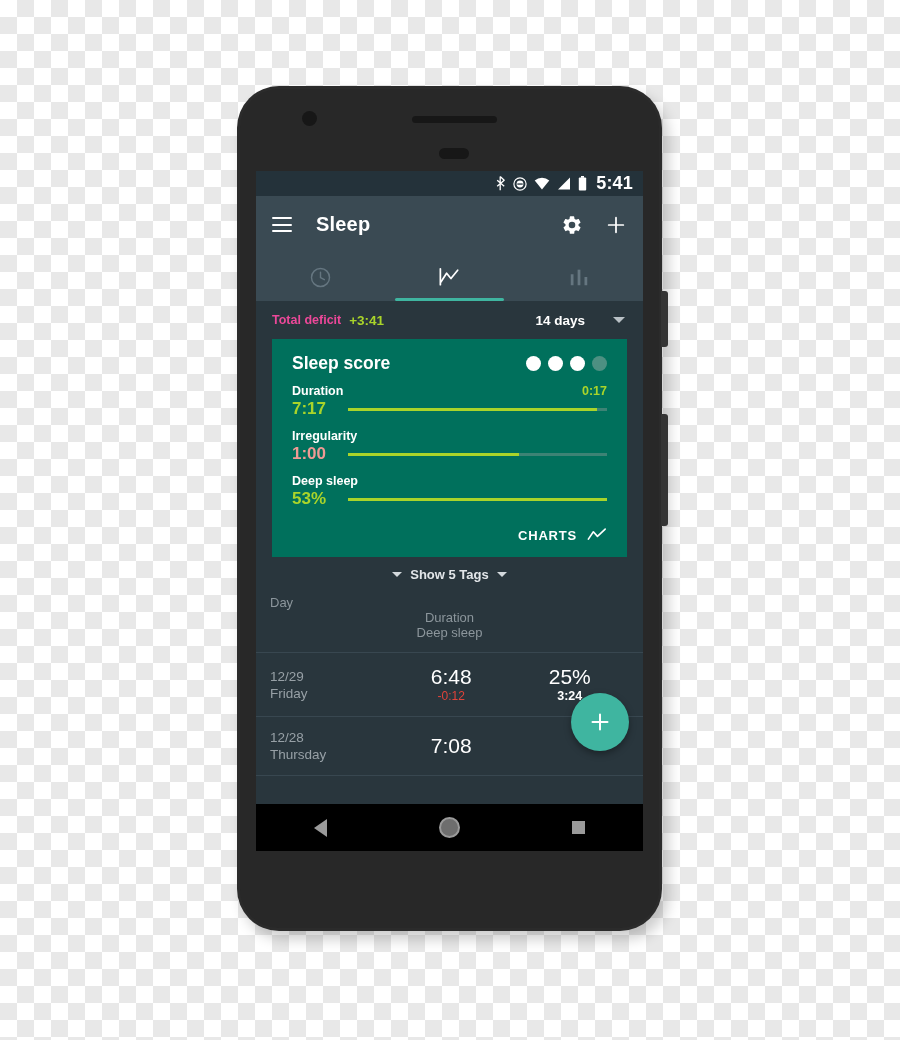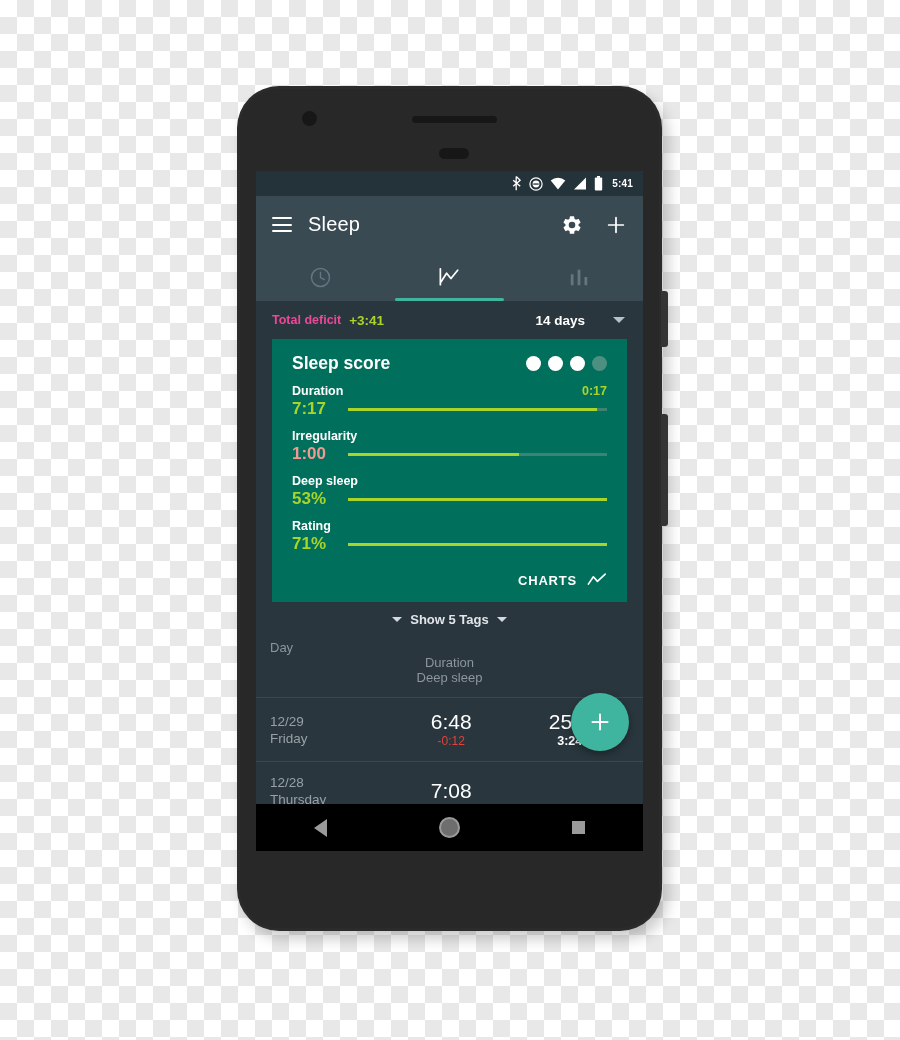--- a/index.html
+++ b/index.html
@@ -79,21 +79,21 @@
     background: #24323a;
     display: flex;
     align-items: center;
     justify-content: flex-end;
     padding-right: 10px;
     gap: 7px;
   }
   #status-bar .sb-icon { display: block; }
   #clock-text {
     color: #ffffff;
-    font-size: 10px;
+    font-size: 18px;
     font-weight: bold;
     letter-spacing: 0.2px;
     margin-left: 2px;
   }
 
   
   #app-bar {
     height: 57px;
     background: #3a4a53;
     display: flex;
@@ -102,23 +102,24 @@
   }
   #hamburger-icon {
     width: 20px; height: 15px;
     display: flex; flex-direction: column; justify-content: space-between;
     cursor: pointer;
   }
   #hamburger-icon i { display:block; height: 2px; background: #ffffff; border-radius: 1px; }
   #app-title {
     color: #ffffff;
     font-size: 20px;
-    margin-left: 16px;
+    margin-left: 24px;
     flex: 1;
     letter-spacing: 0.2px;
+    font-weight: bold;
   }
   .appbar-action { cursor: pointer; margin-left: 22px; display:flex; align-items:center; }
 
   
   #tab-bar {
     height: 48px;
     background: #3a4a53;
     display: flex;
   }
   .tab {
@@ -435,32 +436,20 @@
             <span class="metric-extra"></span>
           </div>
           <div class="metric-bottom">
             <span class="metric-value" style="color:#a9d42a">53%</span>
             <span class="metric-track">
               <span class="metric-fill" style="width:100%"></span>
             </span>
           </div>
         </div>
 
-        <div class="metric">
-          <div class="metric-top">
-            <span class="metric-name">Rating</span>
-            <span class="metric-extra"></span>
-          </div>
-          <div class="metric-bottom">
-            <span class="metric-value" style="color:#a9d42a">71%</span>
-            <span class="metric-track">
-              <span class="metric-fill" style="width:100%"></span>
-            </span>
-          </div>
-        </div>
 
         <div id="charts-row">
           <span id="charts-label">CHARTS</span>
           <svg width="20" height="16" viewBox="0 0 22 16">
             <path d="M1.5 12.5 L7 4.5 L11.5 9.5 L20 1.5" stroke="#ffffff" stroke-width="1.8" fill="none" stroke-linecap="round" stroke-linejoin="round"></path>
           </svg>
         </div>
       </div>
 
       <div id="tags-row">

